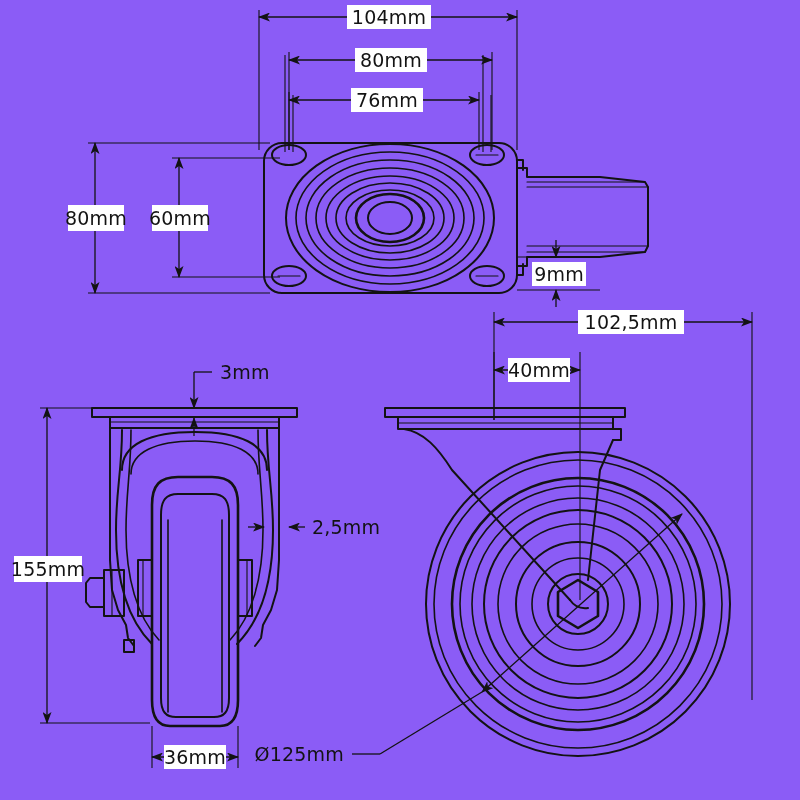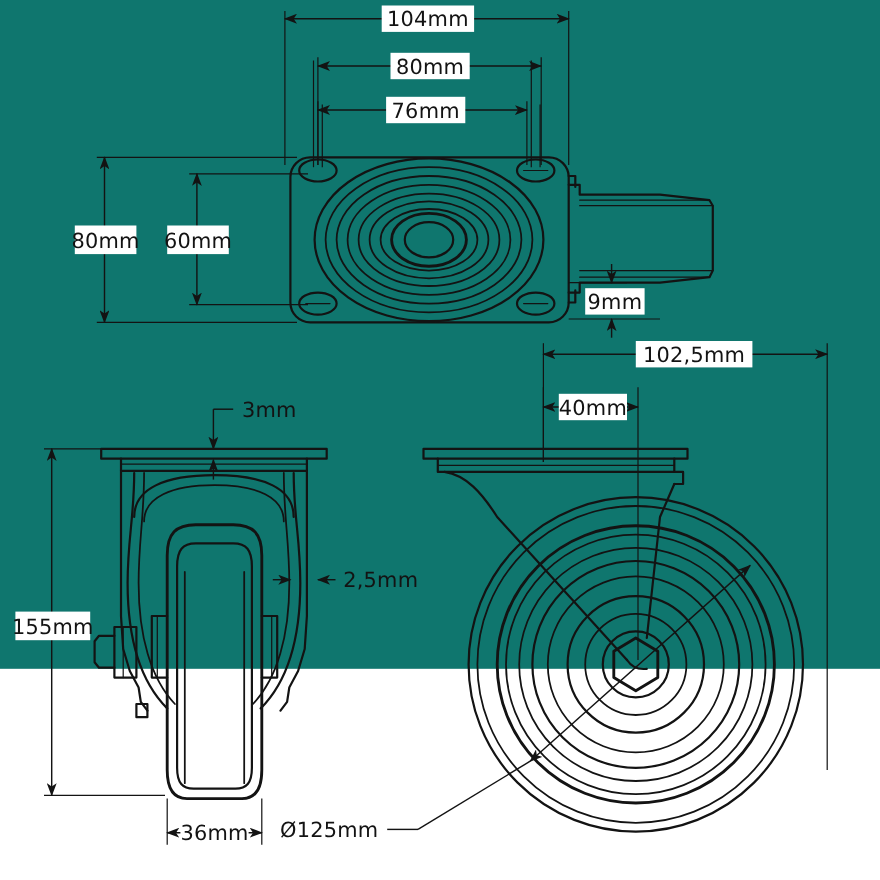--- a/index.html
+++ b/index.html
@@ -10,22 +10,22 @@
   }
   body {
     width: 800px;
     height: 800px;
     font-family: "DejaVu Sans", "Liberation Sans", sans-serif;
     overflow: hidden;
   }
   #sheet {
     position: relative;
     width: 800px;
-    height: 608px;
-    background: #0f766e;
+    height: 800px;
+    background: #8b5cf6;
   }
   #sheet svg {
     display: block;
     position: absolute;
     top: 0;
     left: 0;
   }
   .dimtext {
     font-family: "DejaVu Sans", "Liberation Sans", sans-serif;
     font-size: 19px;

